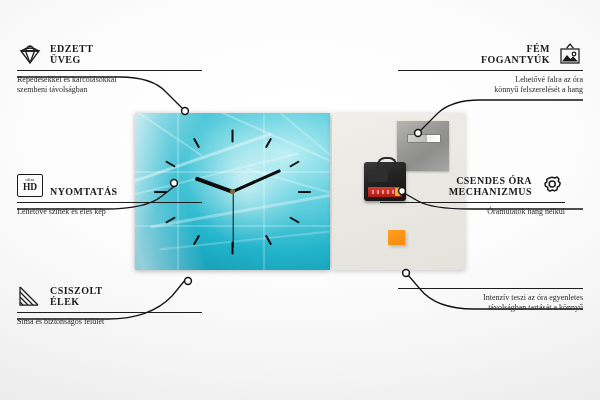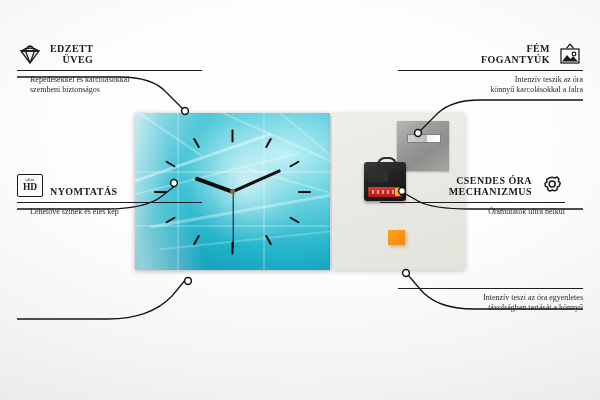--- a/index.html
+++ b/index.html
@@ -91,24 +91,24 @@
     box-shadow:2px 2px 3px rgba(0,0,0,.18);
   }
   
   .callout{position:absolute;width:185px;}
   .co-left{text-align:left;}
   .co-right{text-align:right;font-family:Liberation Serif, serif;}
   .co-head{display:flex;align-items:center;gap:7px;}
   .co-right .co-head{flex-direction:row-reverse;}
   .co-title{
     font-size:10px;font-weight:bold;letter-spacing:.45px;color:#1b1b1b;
-    line-height:11.5px;text-transform:uppercase;text-align:right;
+    line-height:11.5px;text-transform:uppercase;
   }
   .co-rule{height:1px;background:#1e1e1e;margin:4px 0 4px 0;}
-  .co-desc{font-size:8px;line-height:10px;color:#2a2a2a;margin-left:13px;}
+  .co-desc{font-size:8px;line-height:10px;color:#2a2a2a;}
   .ico{width:26px;height:24px;flex:0 0 26px;display:block;}
   .hd-badge{
     width:24px;height:21px;border:1.3px solid #1b1b1b;border-radius:2px;
     display:flex;flex-direction:column;align-items:center;justify-content:center;line-height:1;
   }
   .hd-badge .u{font-size:4.4px;letter-spacing:.2px;color:#1b1b1b;}
   .hd-badge .h{font-size:9.5px;font-weight:bold;color:#1b1b1b;margin-top:.5px;}
   #links{position:absolute;left:0;top:0;width:600px;height:400px;pointer-events:none;}
 </style>
 </head>
@@ -199,21 +199,21 @@
             <path d="M4 9 Q13 3 22 9"></path>
           <path d="M8.5 9 L13 21 M17.5 9 L13 21 M4 9 L22 9 M8.5 9 Q10 4.2 13 4 Q16 4.2 17.5 9"></path>
         </svg>
       </span>
       <span class="co-title">
         <span>EDZETT</span><br><span>ÜVEG</span>
       </span>
     </div>
     <div class="co-rule"></div>
     <div class="co-desc">
-      <span>Repedésekkel és karcolásokkal</span><br><span>szembeni biztonságos</span>
+      <span>Repedésekkel és karcolásokkal</span><br><span>szembeni távolságban</span>
     </div>
   </div>
 
   <div class="callout co-left" style="left:17px;top:174px">
     <div class="co-head">
       <span class="ico">
         <span class="hd-badge">
           <span class="u">ultra</span>
             <span class="h">HD</span>
         </span>
@@ -221,56 +221,76 @@
       <span class="co-title">
         <br><span>NYOMTATÁS</span>
       </span>
     </div>
     <div class="co-rule"></div>
     <div class="co-desc">
       <span>Lehetővé színek és éles kép</span>
     </div>
   </div>
 
+  <div class="callout co-left" style="left:17px;top:284px">
+    <div class="co-head">
+      <span class="ico">
+        <svg viewBox="0 0 26 24" width="26" height="24" fill="none" stroke="#1b1b1b" stroke-width="1.25">
+          <path d="M3 3 L21 21"></path>
+            <path d="M3 8 L16 21"></path>
+            <path d="M3 13 L11 21"></path>
+            <path d="M3 18 L6 21"></path>
+          <path d="M3 3 L3 21 L21 21"></path>
+        </svg>
+      </span>
+      <span class="co-title">
+        <span>CSISZOLT</span><br><span>ÉLEK</span>
+      </span>
+    </div>
+    <div class="co-rule"></div>
+    <div class="co-desc">
+      <span>Sima és biztonságos felület</span>
+    </div>
+  </div>
 
   <div class="callout co-right" style="left:398px;top:42px">
     <div class="co-head">
       <span class="ico">
         <svg viewBox="0 0 26 24" width="26" height="24" fill="none" stroke="#1b1b1b" stroke-width="1.25">
           <rect x="4" y="7" width="18" height="14"></rect>
           <path d="M13 2 L9.5 6.4 M13 2 L16.5 6.4"></path>
           <circle cx="17" cy="12" r="1.8"></circle>
           <path d="M5 19.5 L10 13 L13.5 17 L16 14.2 L21 19.5 Z" fill="#1b1b1b" stroke="none"></path>
         </svg>
       </span>
       <span class="co-title">
         <span>FÉM</span><br><span>FOGANTYÚK</span>
       </span>
     </div>
     <div class="co-rule"></div>
     <div class="co-desc">
-      <span>Intenzív teszik az óra</span><br><span>könnyű karcolásokkal a falra</span>
+      <span>Lehetővé falra az óra</span><br><span>könnyű felszerelését a hang</span>
     </div>
   </div>
 
   <div class="callout co-right" style="left:380px;top:174px">
     <div class="co-head">
       <span class="ico">
         <svg viewBox="0 0 26 24" width="26" height="24" fill="none" stroke="#1b1b1b" stroke-width="1.5" stroke-linejoin="round">
           <path d="M13 3.2 L16.1 4.0 L18.1 2.9 L19.9 5.0 L19.3 7.1 L21.2 9.0 L20.4 11.9 L18.4 13.0 L18.0 15.7 L15.4 16.9 L13.3 16.0 L11.0 17.2 L8.8 15.6 L8.7 13.3 L6.3 12.0 L6.0 9.3 L7.9 7.8 L7.7 5.3 L10.3 4.0 Z"></path>
           <circle cx="13.2" cy="10.1" r="3.0"></circle>
         </svg>
       </span>
       <span class="co-title">
         <span>CSENDES ÓRA</span><br><span>MECHANIZMUS</span>
       </span>
     </div>
     <div class="co-rule"></div>
     <div class="co-desc">
-      <span>Óramutatók ultra nélkül</span>
+      <span>Óramutatók hang nélkül</span>
     </div>
   </div>
 
   <div class="callout co-right" style="left:398px;top:284px">
     <div class="co-rule"></div>
     <div class="co-desc">
       <span>Intenzív teszi az óra egyenletes</span><br><span>távolságban tartását a könnyű</span>
     </div>
   </div>
 

